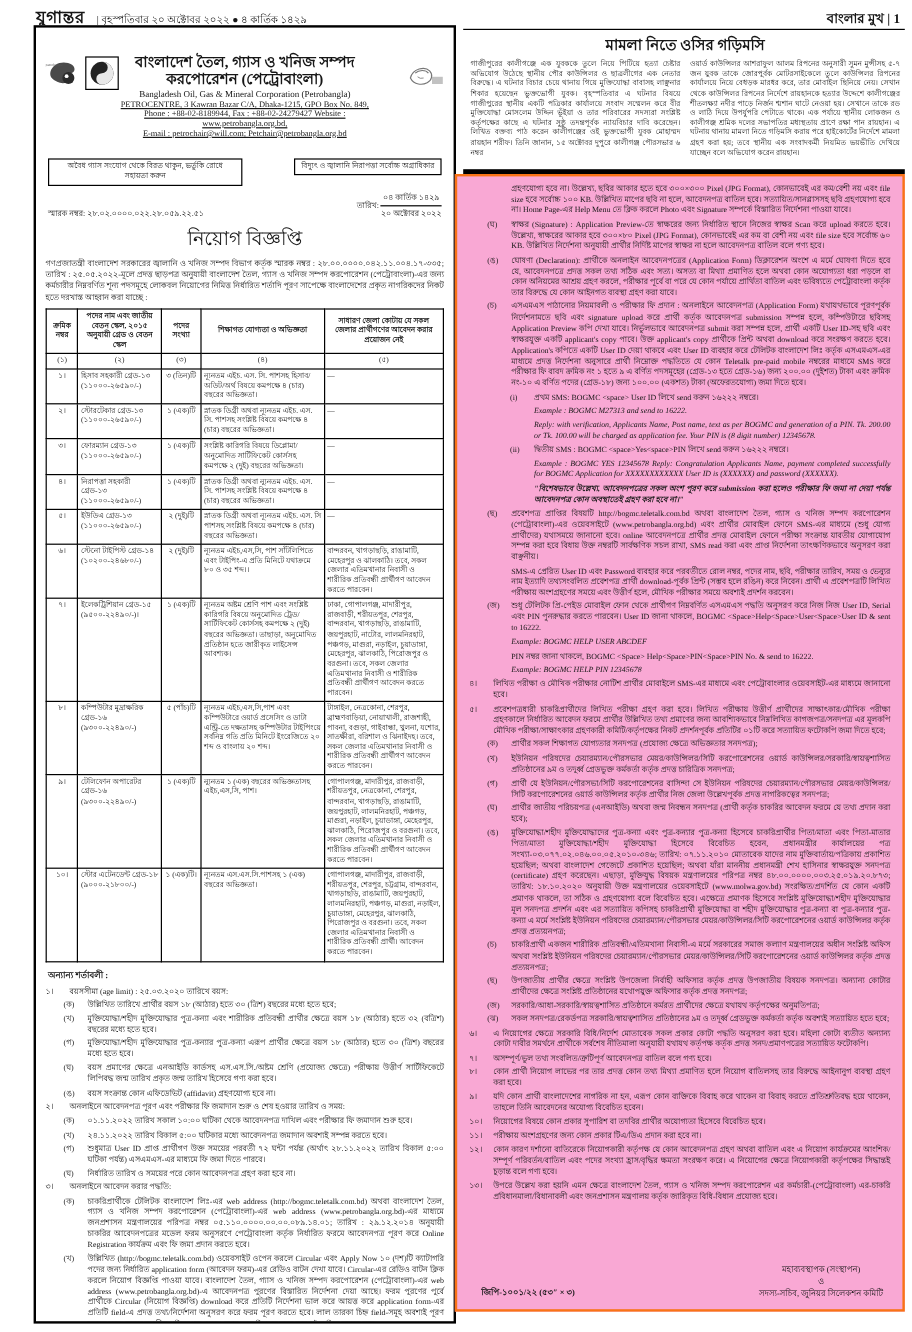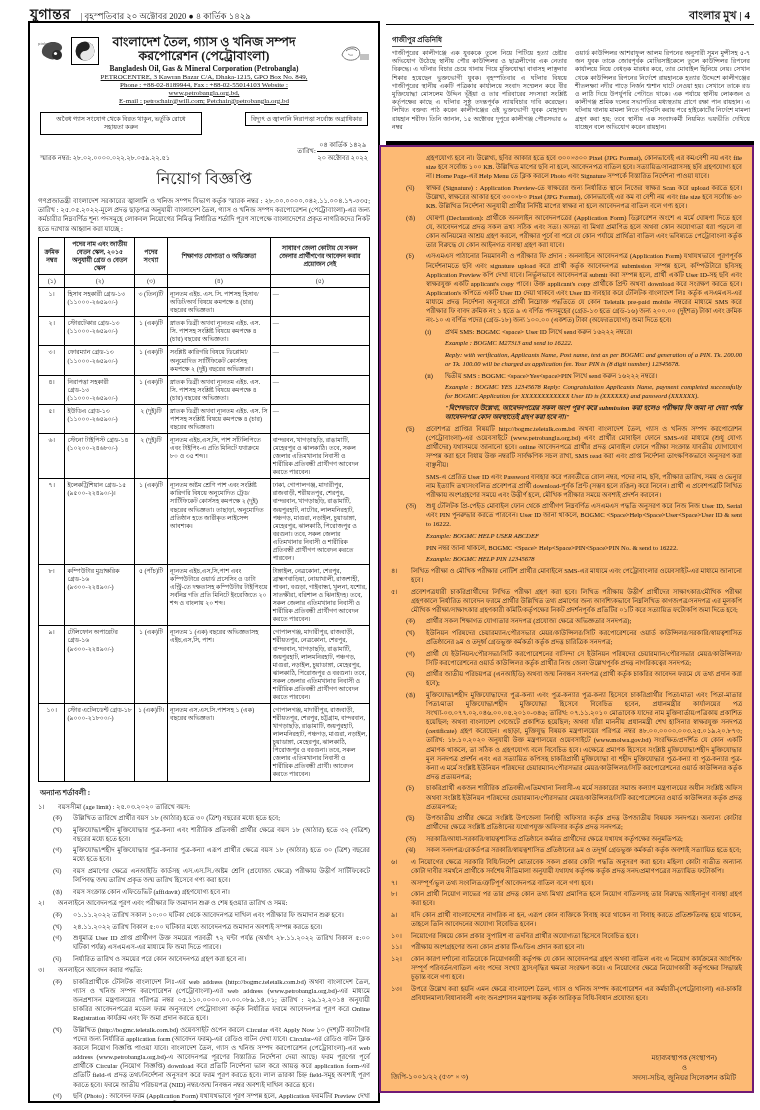--- a/index.html
+++ b/index.html
@@ -18,26 +18,26 @@
     border-top:1.5px solid #000;border-bottom:4px solid #000;padding:3px 4px 4px 6px;box-sizing:border-box;overflow:hidden;}
   .news-kicker{text-align:center;font-size:12.5px;font-weight:bold;margin:1px 0 1px 0;}
   .news-headline{text-align:center;font-size:21px;font-weight:bold;line-height:1.05;margin:0 0 3px 0;}
   .news-byline{font-size:7px;font-weight:bold;border-bottom:.5px solid #555;display:inline-block;margin-bottom:2px;}
   .news-body{display:flex;gap:8px;}
   .news-col{flex:1;font-size:6.2px;line-height:1.32;text-align:justify;}
   
   .ad-left{position:absolute;left:28px;top:21px;width:352px;height:1082px;
     border:2px solid #000;box-sizing:border-box;padding:5px 8px;overflow:hidden;background:#fff;}
   .ad-right{position:absolute;left:379px;top:145px;width:375px;height:948px;
-    border:2px solid #701a75;box-sizing:border-box;padding:6px 10px 30px 10px;overflow:hidden;background:#fdba74;}
+    border:2px solid #f97316;box-sizing:border-box;padding:6px 10px 30px 10px;overflow:hidden;background:#f9a8d4;}
   
   .letterhead{position:relative;min-height:62px;margin-bottom:2px;}
-  .lh-center{margin:7px 46px;text-align:center;}
+  .lh-center{margin:17px 46px;text-align:center;}
   .org-bn{font-size:12.5px;font-weight:bold;line-height:1.15;}
-  .org-en{font-size:7.5px;font-weight:bold;}
+  .org-en{font-size:7.5px;font-weight:normal;}
   .org-addr{font-size:7px;text-decoration:underline;}
   .logo-wrap{position:absolute;left:0;top:2px;display:flex;gap:3px;align-items:center;}
   .mujib{position:absolute;right:0;top:6px;}
   
   .slogan-row{display:flex;justify-content:space-between;align-items:flex-start;margin:6px 2px 4px 2px;}
   .slogan{border:1px solid #000;font-size:6.3px;text-align:center;padding:2px 5px;line-height:1.35;}
   
   .memo-row{display:flex;justify-content:space-between;align-items:flex-end;font-size:6.6px;margin:2px 2px 0 2px;}
   .date-stack{display:inline-block;text-align:center;vertical-align:middle;}
   .date-top{border-bottom:.5px solid #000;display:block;}
@@ -54,42 +54,40 @@
   .cond-row{display:flex;gap:4px;font-size:6.6px;line-height:1.38;text-align:justify;margin-bottom:2.5px;}
   .cond-label{flex:0 0 auto;min-width:16px;}
   .cond-text{flex:1;}
   .ind0{margin-left:0;}
   .ind1{margin-left:15px;}
   .ind2{margin-left:34px;}
   .en{font-style:italic;font-family:"Liberation Serif",serif;}
   .quote{font-weight:bold;font-style:italic;}
   
   .sign-block{position:absolute;right:16px;bottom:8px;text-align:center;font-size:7px;line-height:1.45;}
-  .gp-code{position:absolute;left:10px;bottom:8px;font-size:7px;}
+  .gp-code{position:absolute;left:20px;bottom:8px;font-size:7px;font-weight:bold;}
   
   .pb-logo svg,.mono-logo svg,.mujib svg{display:block;}
   .mono-logo{border:1px solid #000;width:26px;height:26px;display:flex;align-items:center;justify-content:center;background:#fff;}
 </style>
 </head>
 <body>
 
 <div class="page">
 
   <div class="masthead">
     <div>
       <span class="paper-name">যুগান্তর</span>
-      <span class="paper-date">| বৃহস্পতিবার ২০ অক্টোবর 2020 ● ৪ কার্তিক ১৪২৯</span>
+      <span class="paper-date">| বৃহস্পতিবার ২০ অক্টোবর ২০২২ ● ৪ কার্তিক ১৪২৯</span>
     </div>
-    <div class="section-name">বাংলার মুখ | 4</div>
+    <div class="section-name">বাংলার মুখ | 1</div>
   </div>
 
   <div class="news-box">
-    <div>
-      <span class="news-byline">গাজীপুর প্রতিনিধি</span>
-    </div>
+    <div class="news-kicker">মামলা নিতে ওসির গড়িমসি</div>
     <div class="news-body">
       <div class="news-col">গাজীপুরের কালীগঞ্জে এক যুবককে তুলে নিয়ে পিটিয়ে হত্যা চেষ্টার অভিযোগ উঠেছে স্থানীয় পৌর কাউন্সিলর ও ছাত্রলীগের এক নেতার বিরুদ্ধে। এ ঘটনার বিচার চেয়ে থানায় গিয়ে মুক্তিযোদ্ধা বাবাসহ লাঞ্ছনার শিকার হয়েছেন ভুক্তভোগী যুবক। বৃহস্পতিবার এ ঘটনার বিষয়ে গাজীপুরের স্থানীয় একটি পত্রিকার কার্যালয়ে সংবাদ সম্মেলন করে বীর মুক্তিযোদ্ধা মোসলেম উদ্দিন ভূঁইয়া ও তার পরিবারের সদস্যরা সংশ্লিষ্ট কর্তৃপক্ষের কাছে এ ঘটনার সুষ্ঠু তদন্তপূর্বক ন্যায়বিচার দাবি করেছেন। লিখিত বক্তব্য পাঠ করেন কালীগঞ্জের ওই ভুক্তভোগী যুবক মোহাম্মদ রায়হান শরীফ। তিনি জানান, ১৫ অক্টোবর দুপুরে কালীগঞ্জ পৌরসভার ৬ নম্বর</div>
       <div class="news-col">ওয়ার্ড কাউন্সিলর আশরাফুল আলম রিপনের অনুসারী সুমন মুন্সীসহ ৫-৭ জন যুবক তাকে জোরপূর্বক মোটরসাইকেলে তুলে কাউন্সিলর রিপনের কার্যালয়ে নিয়ে বেধড়ক মারধর করে, তার মোবাইল ছিনিয়ে নেয়। সেখান থেকে কাউন্সিলর রিপনের নির্দেশে রায়হানকে হত্যার উদ্দেশে কালীগঞ্জের শীতলক্ষ্যা নদীর পাড়ে নির্জন শ্মশান ঘাটে নেওয়া হয়। সেখানে তাকে রড ও লাঠি দিয়ে উপর্যুপরি পেটাতে থাকে। এক পর্যায়ে স্থানীয় লোকজন ও কালীগঞ্জ শ্রমিক দলের সভাপতির মধ্যস্থতায় প্রাণে রক্ষা পান রায়হান। এ ঘটনায় থানায় মামলা নিতে গড়িমসি করায় পরে হাইকোর্টের নির্দেশে মামলা গ্রহণ করা হয়; তবে স্থানীয় এক সংবাদকর্মী নিয়মিত ভয়ভীতি দেখিয়ে যাচ্ছেন বলে অভিযোগ করেন রায়হান।</div>
     </div>
   </div>
 
   <div class="ad-left">
 
     <div class="letterhead">
       <div class="logo-wrap">
@@ -115,21 +113,21 @@
           <path d="M6 14 C8 6, 18 4, 22 8 C25 11, 24 16, 20 18 C16 20, 9 20, 6 14 Z" fill="none" stroke="#777" stroke-width="1"></path>
           <path d="M10 10 C13 7, 19 7, 21 10" fill="none" stroke="#777" stroke-width="1"></path>
           <path d="M12 13 q2 2 5 1" fill="none" stroke="#888" stroke-width=".8"></path>
           <rect x="24" y="13" width="9" height="6" fill="#9a9a9a" opacity=".6"></rect>
         </svg>
       </span>
       <div class="lh-center">
         <div class="org-bn">বাংলাদেশ তৈল, গ্যাস ও খনিজ সম্পদ করপোরেশন (পেট্রোবাংলা)</div>
         <div class="org-en">Bangladesh Oil, Gas &amp; Mineral Corporation (Petrobangla)</div>
         <div class="org-addr">PETROCENTRE, 3 Kawran Bazar C/A, Dhaka-1215, GPO Box No. 849,</div>
-        <div class="org-addr">Phone : +88-02-8189944, Fax : +88-02-55014103 Website : www.petrobangla.org.bd,</div>
+        <div class="org-addr">Phone : +88-02-8189944, Fax : +88-02-24279427 Website : www.petrobangla.org.bd,</div>
         <div class="org-addr">E-mail : petrochair@will.com; Petchair@petrobangla.org.bd</div>
       </div>
     </div>
 
     <div class="slogan-row">
       <div class="slogan" style="max-width:150px;">অবৈধ গ্যাস সংযোগ থেকে বিরত থাকুন, ভর্তুকি রোধে সহায়তা করুন</div>
       <div class="slogan" style="max-width:150px;">বিদ্যুৎ ও জ্বালানি নিরাপত্তা সর্বোচ্চ অগ্রাধিকার</div>
     </div>
 
     <div class="memo-row">

